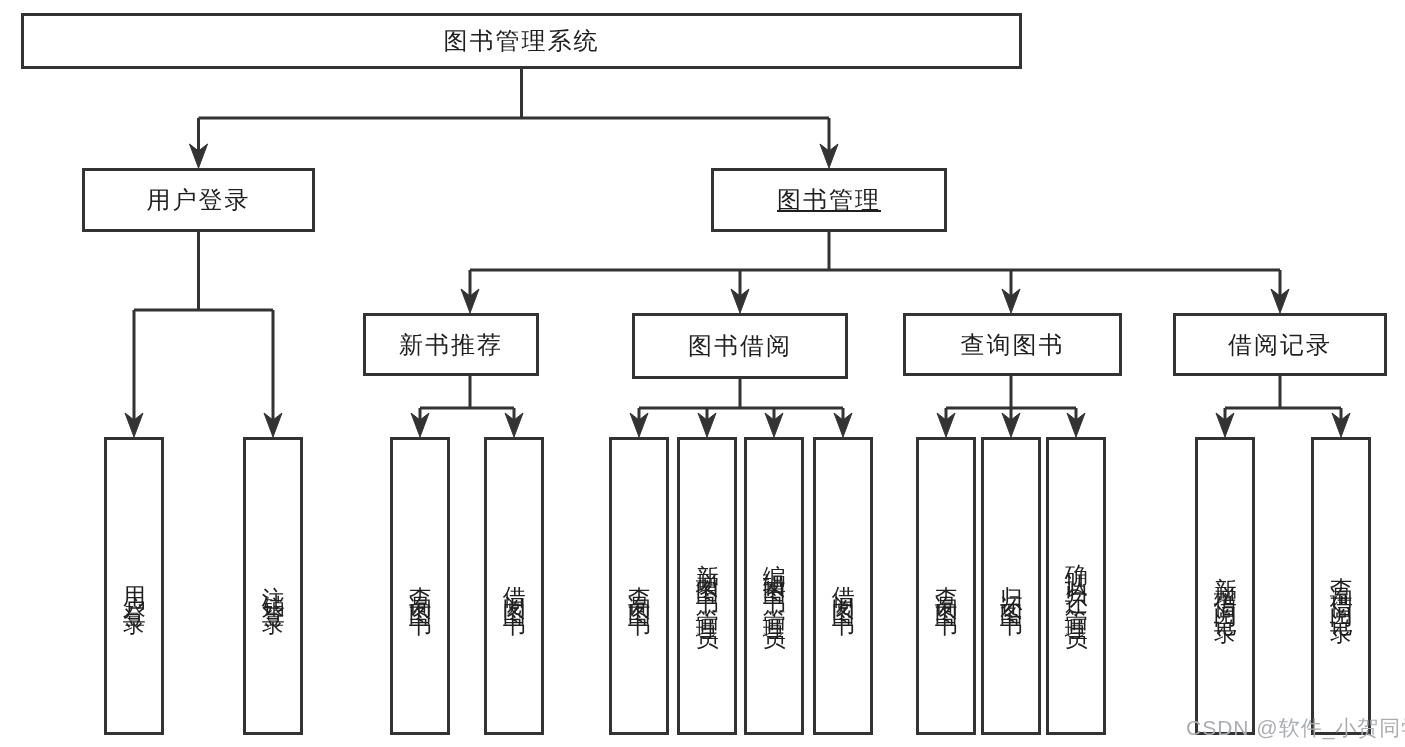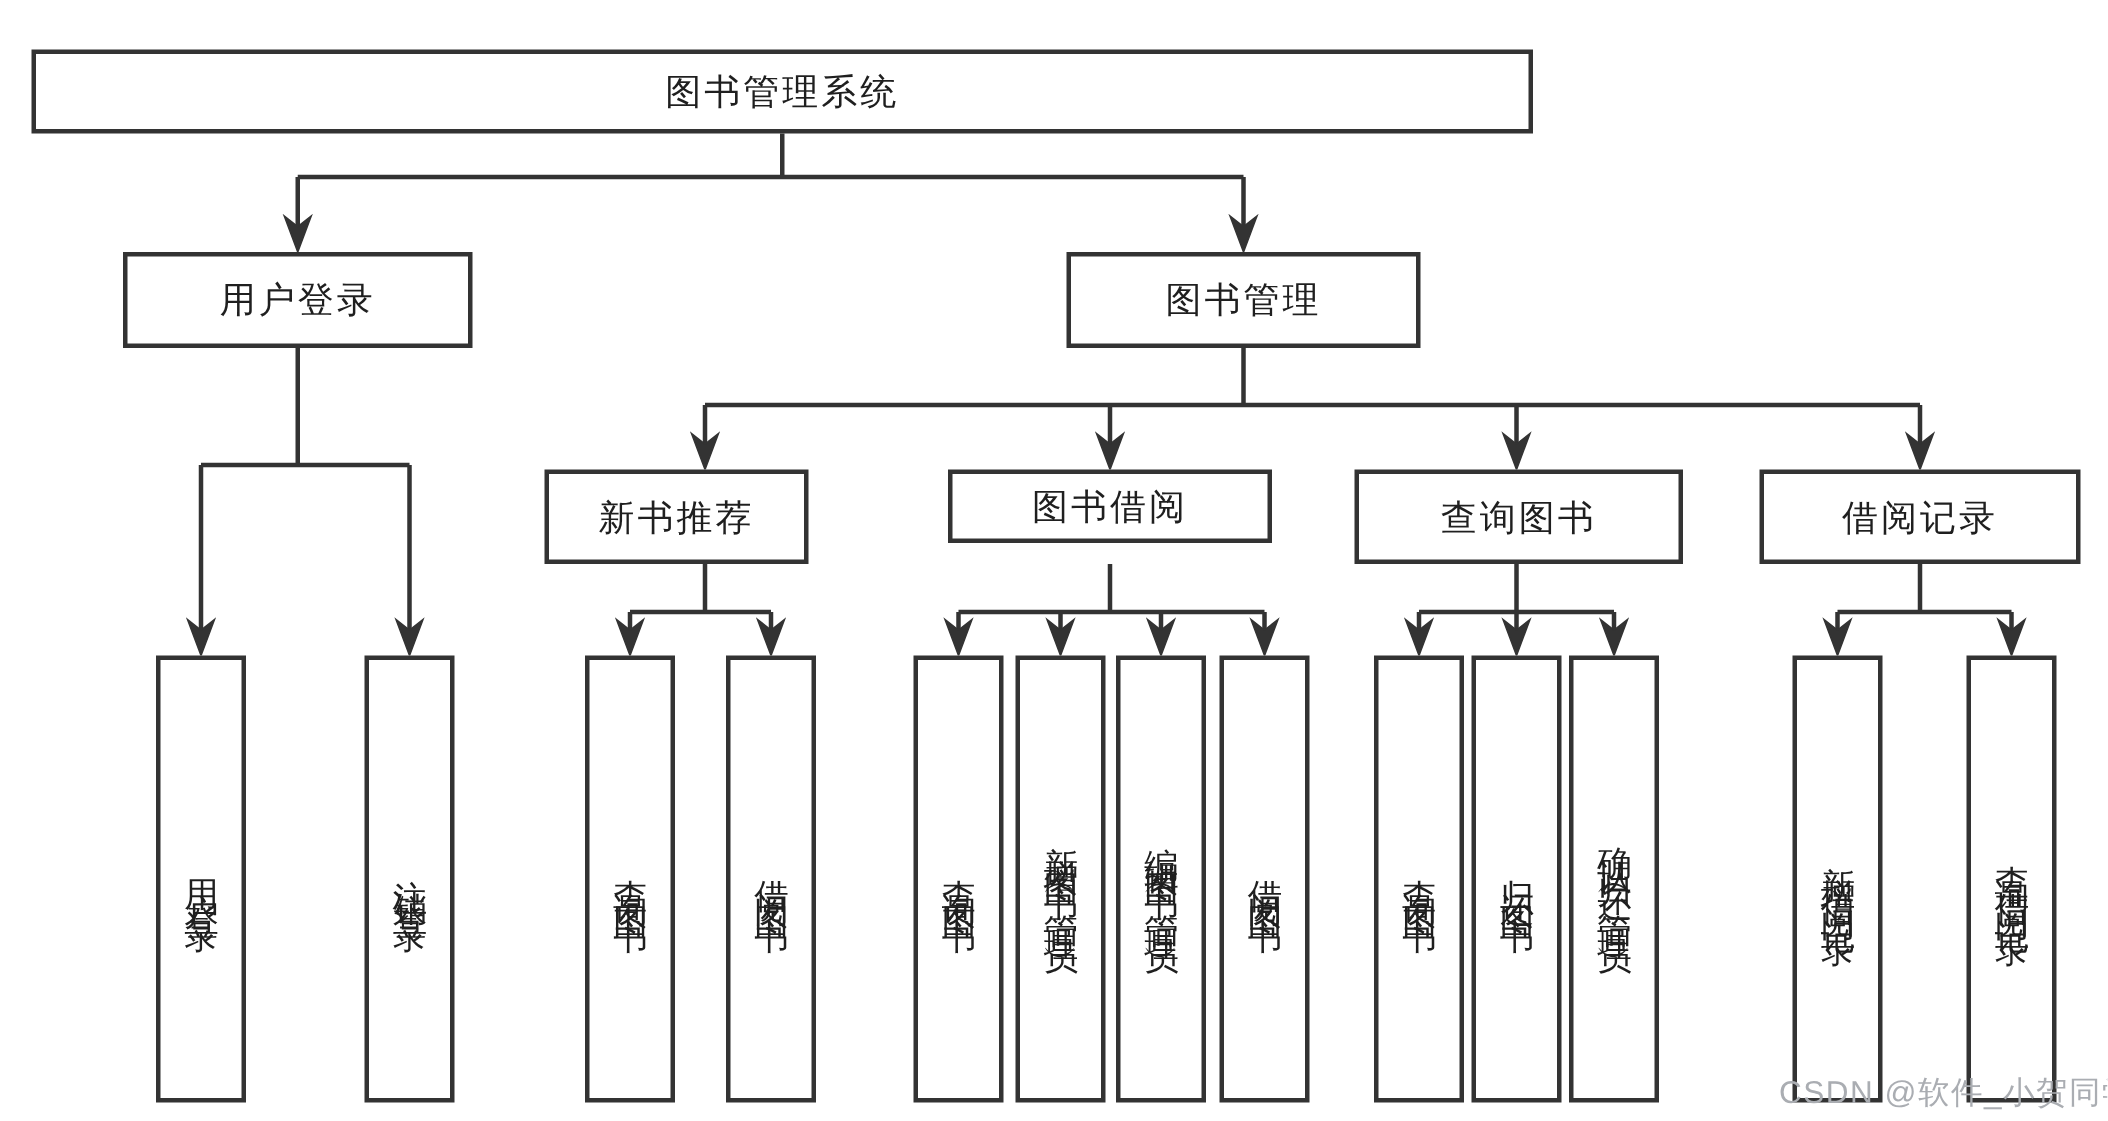--- a/index.html
+++ b/index.html
@@ -79,27 +79,27 @@
       <polygon points="774,437 765,413 774,420 783,413"></polygon>
       <polygon points="843,437 834,413 843,420 852,413"></polygon>
       <polygon points="946,437 937,413 946,420 955,413"></polygon>
       <polygon points="1011,437 1002,413 1011,420 1020,413"></polygon>
       <polygon points="1076,437 1067,413 1076,420 1085,413"></polygon>
       <polygon points="1225,437 1216,413 1225,420 1234,413"></polygon>
       <polygon points="1341,437 1332,413 1341,420 1350,413"></polygon>
     </g>
   </svg>
 
-  <div class="node hbox" style="left:21px; top:13px; width:1001px; height:56px;margin-top:20px;">图书管理系统</div>
+  <div class="node hbox" style="left:21px; top:13px; width:1001px; height:56px;">图书管理系统</div>
 
   <div class="node hbox" style="left:82px; top:168px; width:233px; height:64px;">用户登录</div>
-  <div class="node hbox" style="left:711px; top:168px; width:236px; height:64px;">图书管理</div>
+  <div class="node hbox" style="left:711px; top:168px; width:236px; height:64px;text-decoration:underline;">图书管理</div>
 
   <div class="node hbox" style="left:363px; top:313px; width:176px; height:63px;">新书推荐</div>
-  <div class="node hbox" style="left:632px; top:313px; width:216px; height:49px;">图书借阅</div>
+  <div class="node hbox" style="left:632px; top:313px; width:216px; height:66px;">图书借阅</div>
   <div class="node hbox" style="left:903px; top:313px; width:219px; height:63px;">查询图书</div>
   <div class="node hbox" style="left:1173px; top:313px; width:214px; height:63px;">借阅记录</div>
 
   <div class="node" style="left:104px; top:437px; width:60px; height:298px;">
     <span class="vtext">用户登录</span>
   </div>
   <div class="node" style="left:243px; top:437px; width:60px; height:298px;">
     <span class="vtext">注销登录</span>
   </div>
 

